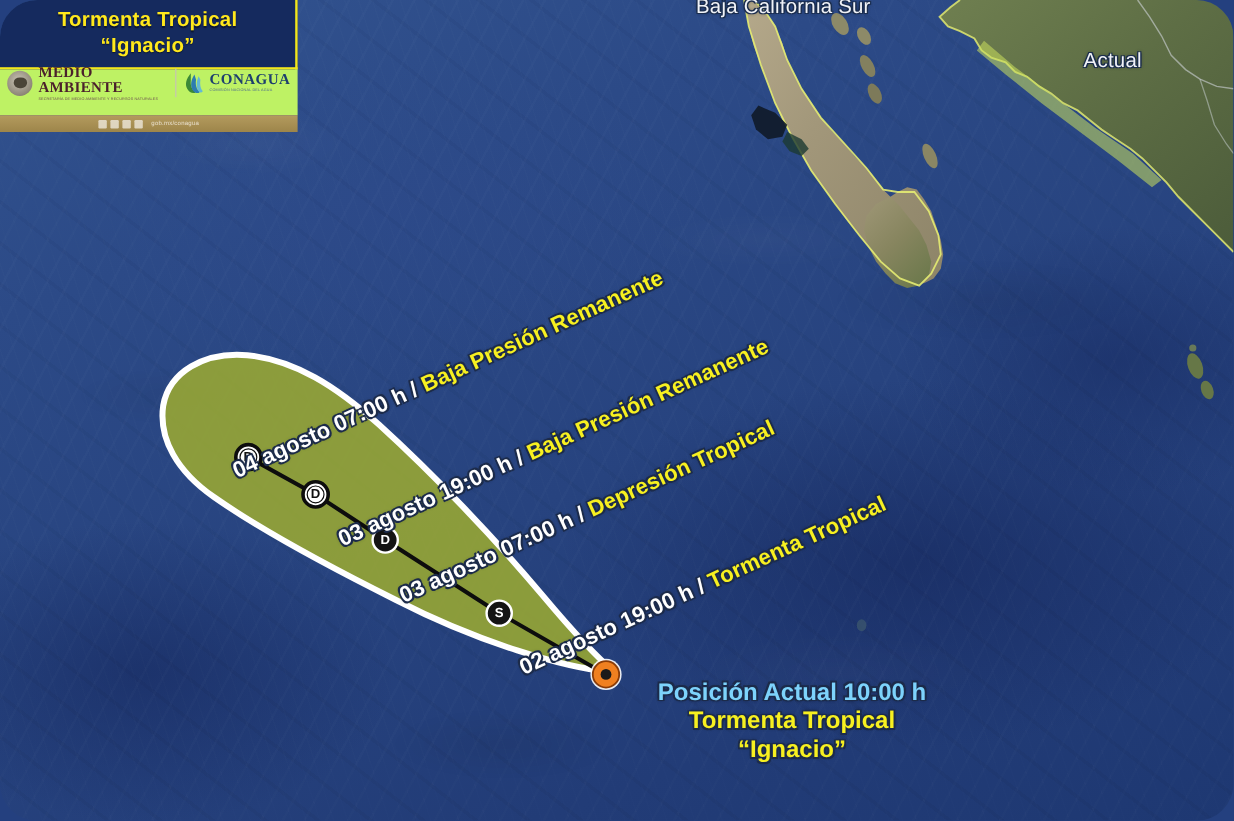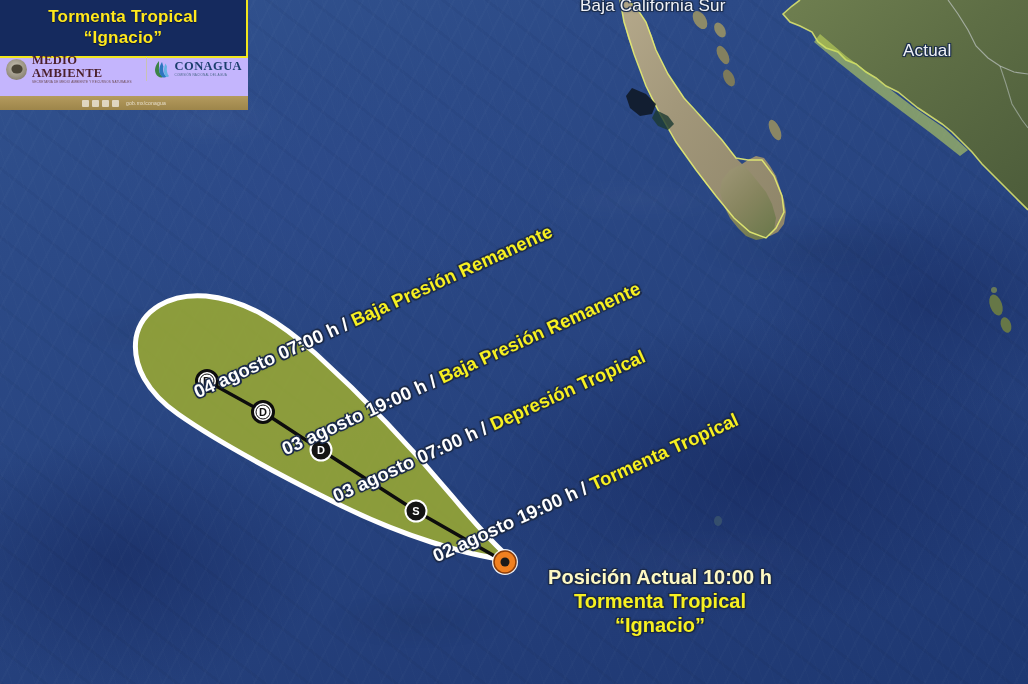--- a/index.html
+++ b/index.html
@@ -4,21 +4,21 @@
 <style>
   * { margin:0; padding:0; box-sizing:border-box; }
   html, body { width:1028px; height:684px; overflow:hidden; }
   body {
     font-family:"Liberation Sans", sans-serif;
     background:#24407f;
     position:relative;
   }
 
   
-  #map-root { position:absolute; inset:0; overflow:hidden; }
+  #map-root { position:absolute; inset:0; overflow:hidden;border-radius:31px; }
 
   .ocean {
     position:absolute; inset:0;
     background:
       radial-gradient(ellipse 300px 180px at 120px 560px, rgba(20,38,92,.55), rgba(0,0,0,0) 70%),
       radial-gradient(ellipse 420px 220px at 760px 470px, rgba(18,34,86,.5), rgba(0,0,0,0) 70%),
       radial-gradient(ellipse 380px 200px at 330px 180px, rgba(46,74,140,.45), rgba(0,0,0,0) 70%),
       radial-gradient(ellipse 260px 160px at 930px 300px, rgba(20,38,92,.45), rgba(0,0,0,0) 70%),
       linear-gradient(160deg,#32538f 0%,#2c4a87 25%,#27437f 55%,#223c77 80%,#1e3872 100%);
   }
@@ -53,21 +53,21 @@
     text-align:center;
   }
   .hdr-title-box .l1, .hdr-title-box .l2 {
     color:#ffe81c; font-weight:bold; letter-spacing:.2px;
     text-shadow:0 1px 1px rgba(0,0,0,.5);
   }
   .hdr-title-box .l1 { font-size:17px; line-height:21px; }
   .hdr-title-box .l2 { font-size:17px; line-height:21px; }
 
   .hdr-logos {
-    background:#c4b5fd;
+    background:#bef264;
     display:flex; align-items:center; justify-content:space-between;
     gap:6px; padding:5px 6px 21px; height:38px;
   }
   .logo-block { display:flex; align-items:center; gap:5px; }
   .eagle {
     width:21px; height:21px; border-radius:50%;
     background:radial-gradient(circle at 45% 40%, #c9c3b4, #8d8677 70%, #6d6758);
     position:relative; flex:0 0 auto;
   }
   .eagle::after{
@@ -157,21 +157,21 @@
   #fc-2 { left:334px; top:486px; transform:rotate(-24.5deg); }
   #fc-3 { left:434px; top:546px; transform:rotate(-24.5deg); }
 
   
   #current-callout {
     position:absolute; left:530px; top:565px; z-index:45; text-align:center;
     width:260px;
   }
   #current-callout div { font-weight:bold; line-height:24px; white-space:nowrap; }
   #current-callout .cc-1 {
-    font-size:20px; color:#fef9c3;
+    font-size:20px; color:#7dd3fc;
     text-shadow:
       -1.4px -1.4px 0 #1c2b4a, 1.4px -1.4px 0 #1c2b4a,
       -1.4px 1.4px 0 #1c2b4a, 1.4px 1.4px 0 #1c2b4a, 0 0 3px rgba(0,0,0,.8);
   }
   #current-callout .cc-2, #current-callout .cc-3 {
     font-size:20px; color:#f7f020;
     text-shadow:
       -1.4px -1.4px 0 #1c2b4a, 1.4px -1.4px 0 #1c2b4a,
       -1.4px 1.4px 0 #1c2b4a, 1.4px 1.4px 0 #1c2b4a, 0 0 3px rgba(0,0,0,.8);
   }

